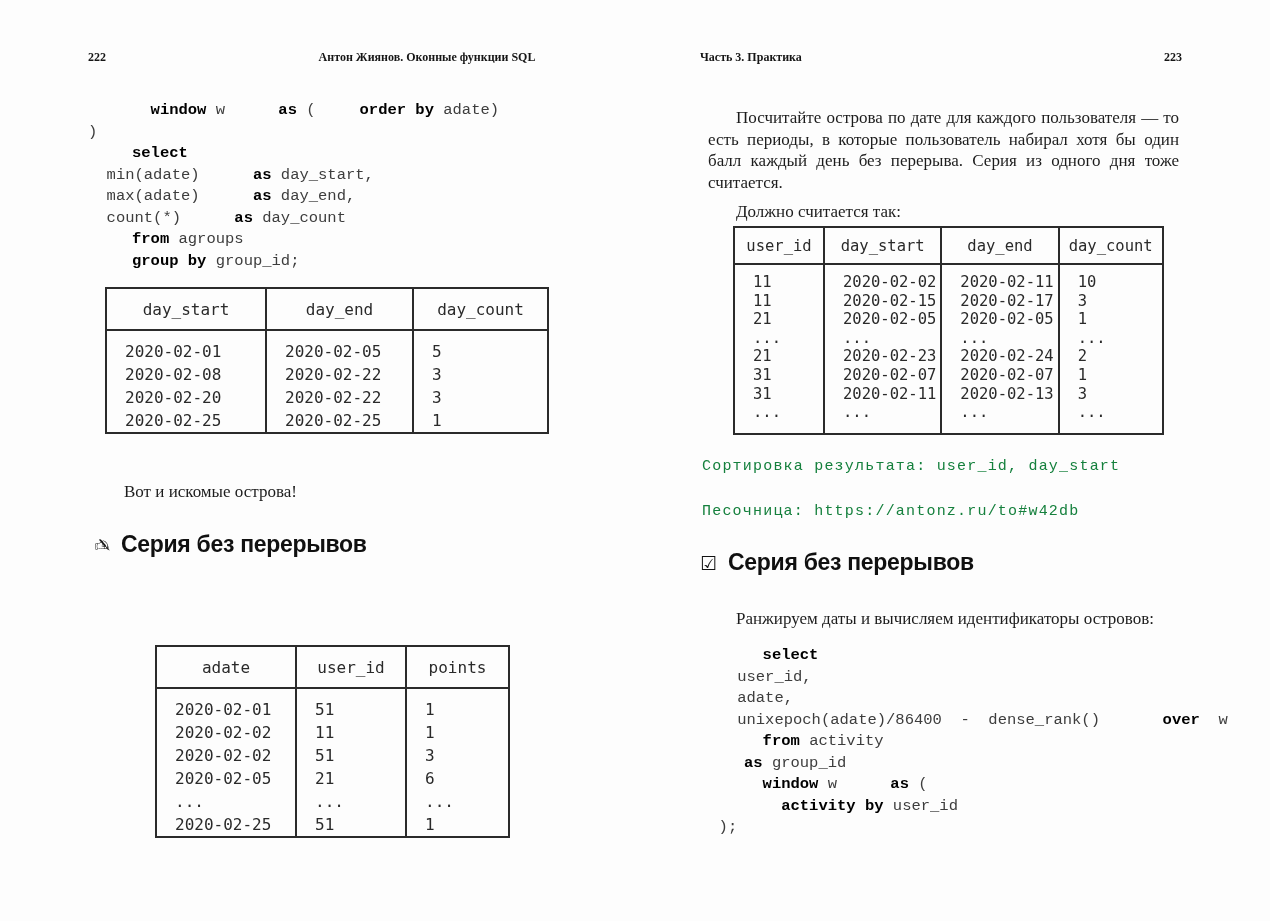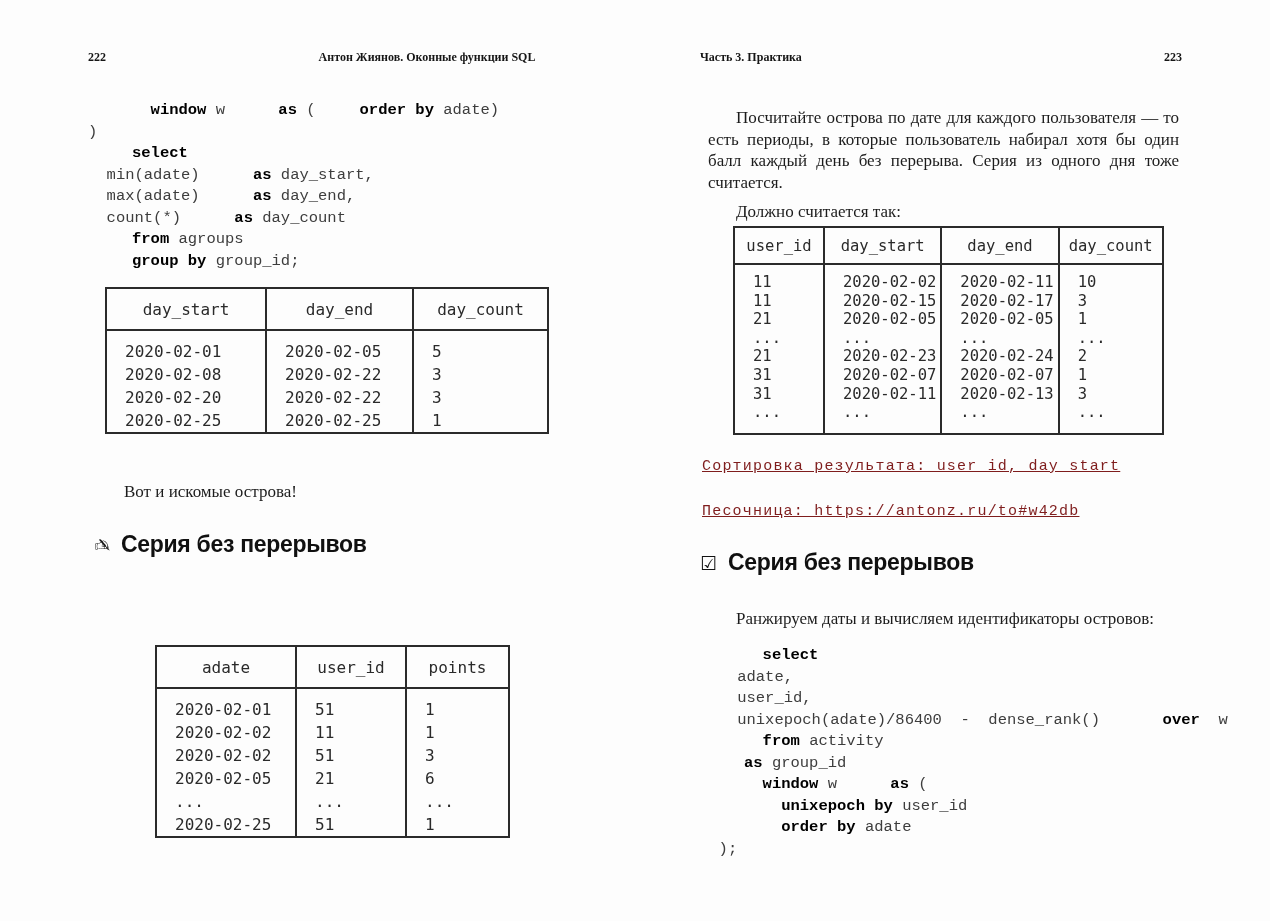--- a/index.html
+++ b/index.html
@@ -57,21 +57,21 @@
     font-weight:normal; font-size:19px; color:#111;
     letter-spacing:0;
   }
   .flip-x { display:inline-block; transform:scaleX(-1); }
 
   
   .mono-note {
     position:absolute;
     font-family:"Liberation Mono", monospace;
     font-size:15px; letter-spacing:1.2px;
-    color:#7f1d1d; white-space:pre;text-decoration:underline;
+    color:#15803d; white-space:pre;
   }
 
   
   .rtable {
     position:absolute;
     border-collapse:collapse; table-layout:fixed;
     font-family:"DejaVu Sans Mono", monospace;
     font-size:16px; color:#2a2a2a;
     border:2px solid #2b2b2b;
   }
@@ -296,23 +296,22 @@
 
   <h2 class="sec-heading" style="top:549px; left:0;">
     <span class="h-icon">☑</span>
     <span>Серия без перерывов</span>
   </h2>
 
   <p class="body-text pos" style="top:600px; left:0; width:487px;">Ранжируем даты и вычисляем идентификаторы островов:</p>
 
   <div class="code-block pos" style="top:645px;">
       <div class="code-line"><span>  </span><span class="kw">select</span></div>
+      <div class="code-line"><span>    user_id,</span></div>
       <div class="code-line"><span>    adate,</span></div>
-      <div class="code-line"><span>    user_id,</span></div>
       <div class="code-line"><span>    unixepoch(adate)/86400  -  dense_rank()  </span><span class="kw">over</span><span>  w</span></div>
       <div class="code-line"><span>  </span><span class="kw">from</span><span> activity</span></div>
       <div class="code-line"><span class="kw">as</span><span> group_id</span></div>
       <div class="code-line"><span>  </span><span class="kw">window</span><span> w </span><span class="kw">as</span><span> (</span></div>
-      <div class="code-line"><span>    </span><span class="kw">unixepoch by</span><span> user_id</span></div>
-      <div class="code-line"><span>    </span><span class="kw">order by</span><span> adate</span></div>
+      <div class="code-line"><span>    </span><span class="kw">activity by</span><span> user_id</span></div>
       <div class="code-line"><span>  );</span></div>
     </div>
 </div>
 
 </body></html>

